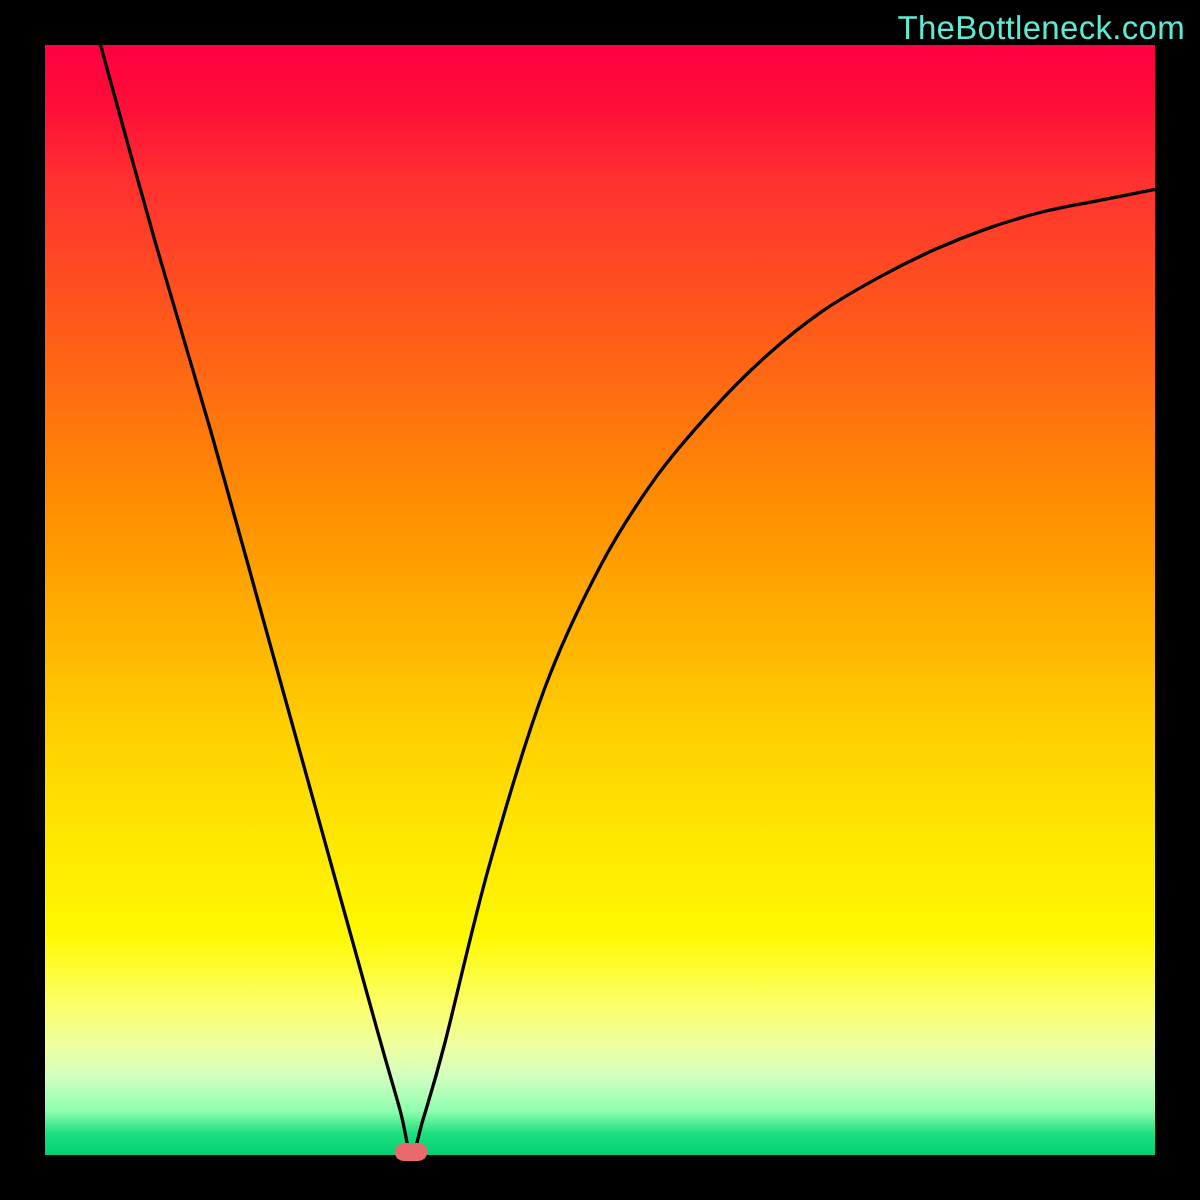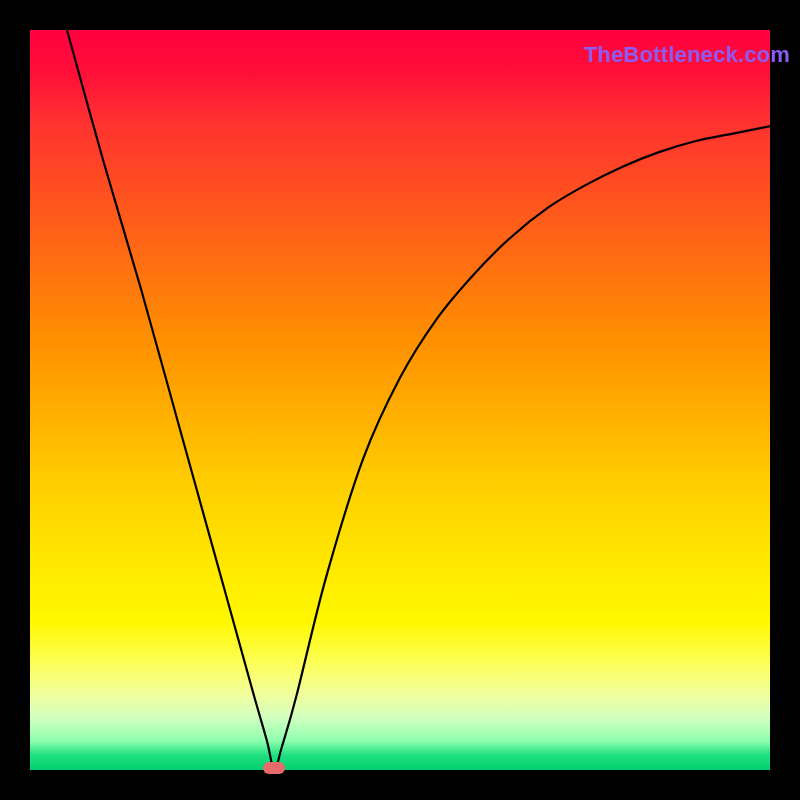--- a/index.html
+++ b/index.html
@@ -41,26 +41,25 @@
       #d0ffc0 93%,
       #90ffb0 96%,
       #20e080 98%,
       #00d070 100%
     );
   }
   .watermark {
     position: absolute;
     top: 6px;
     right: 10px;
-    color: #8b5cf6;
+    color: #5eead4;
     font-size: 22px;
-    font-weight: 700;
+    font-weight: 400;
     letter-spacing: 0.2px;
     user-select: none;
-    margin-top: 36px;
   }
   svg.curve {
     position: absolute;
     left: 0;
     top: 0;
     width: 740px;
     height: 740px;
     overflow: visible;
   }
   .marker {

